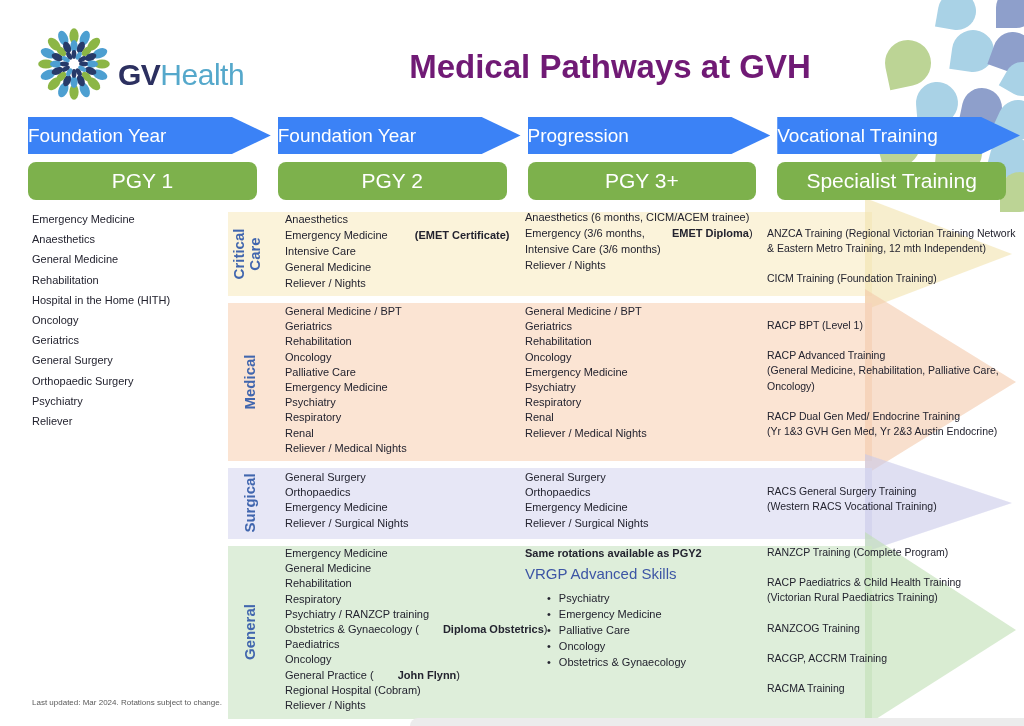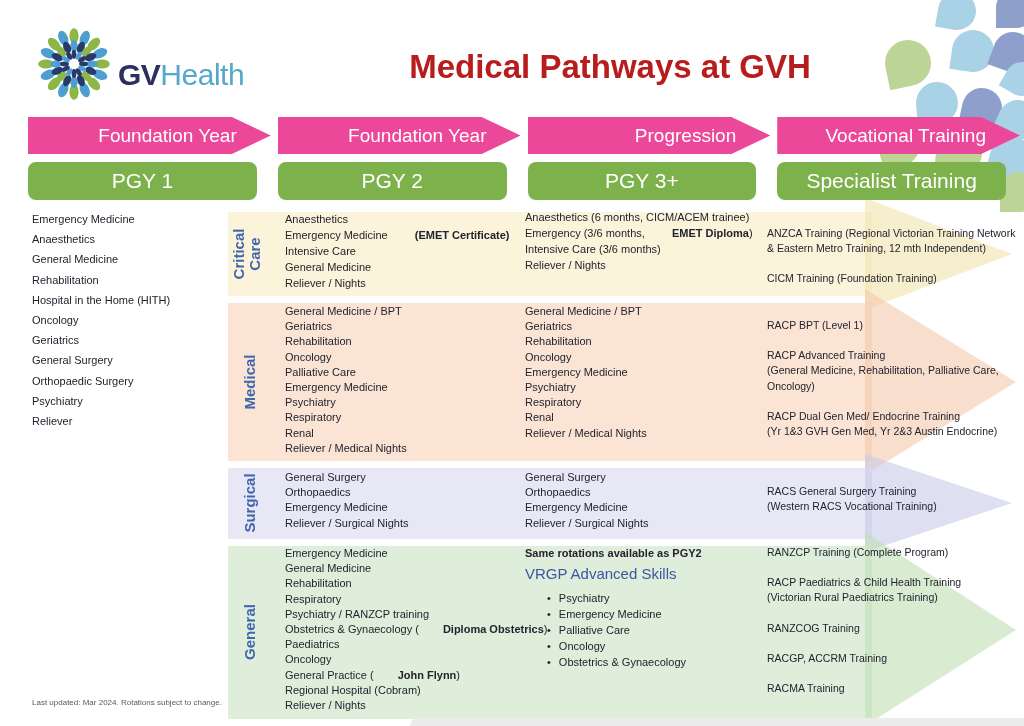--- a/index.html
+++ b/index.html
@@ -7,27 +7,27 @@
         font-family:"Liberation Sans",sans-serif;color:#23232f;}
   svg.bands-bg{position:absolute;left:0;top:0;z-index:0;}
   .deco{position:absolute;left:0;top:0;width:1024px;height:726px;z-index:0;pointer-events:none;}
   .drop{position:absolute;border-radius:50% 50% 50% 0;}
   
   .logo{position:absolute;left:30px;top:22px;display:flex;align-items:flex-start;z-index:2;}
   .logo-text{margin-top:36px;font-size:30px;letter-spacing:-0.5px;white-space:nowrap;}
   .logo-gv{font-weight:bold;color:#2c3060;}
   .logo-health{color:#55a8cb;}
   .title{position:absolute;left:330px;top:48px;width:560px;margin:0;text-align:center;
-         font-size:33px;font-weight:bold;color:#b91c1c;z-index:2;}
+         font-size:33px;font-weight:bold;color:#701a75;z-index:2;}
   
   .stages{position:absolute;left:28px;top:117px;width:992px;display:grid;
           grid-template-columns:repeat(4,1fr);gap:7px;z-index:2;}
-  .stage-arrow{height:37px;background:#ec4899;color:#fff;font-size:19px;
+  .stage-arrow{height:37px;background:#3b82f6;color:#fff;font-size:19px;
                clip-path:polygon(0 0,84% 0,100% 50%,84% 100%,0 100%);
-               display:flex;align-items:center;justify-content:flex-end;padding-right:34px;}
+               display:flex;align-items:center;justify-content:flex-start;padding-right:34px;}
   .stage-box{margin-top:8px;height:38px;width:calc(100% - 14px);background:#7db14c;border-radius:8px;
              color:#fff;font-size:21px;display:flex;align-items:center;justify-content:center;}
   
   .pgy1{position:absolute;left:32px;top:209px;z-index:2;font-size:11px;}
   .pgy1 .line{line-height:20.2px;}
   
   .vlabel{position:absolute;width:120px;text-align:center;transform:rotate(-90deg);
           font-weight:bold;font-size:15px;line-height:16px;color:#4166ae;
           white-space:pre-line;z-index:2;}
   .vl-critical{left:187px;top:238px;}

